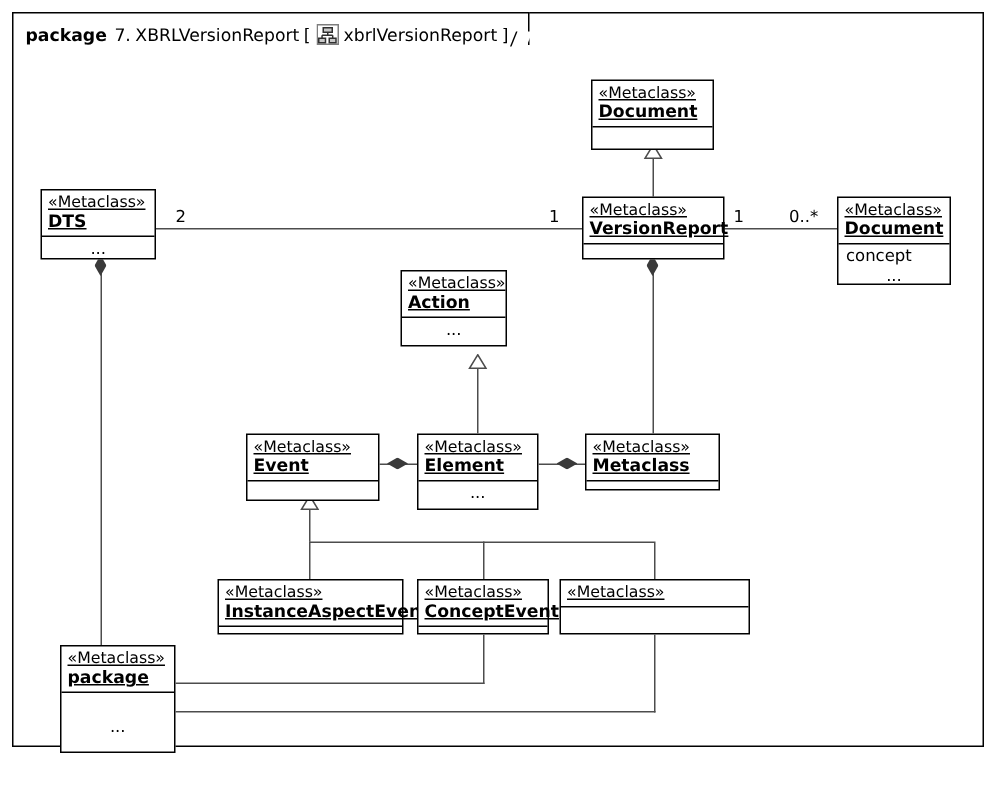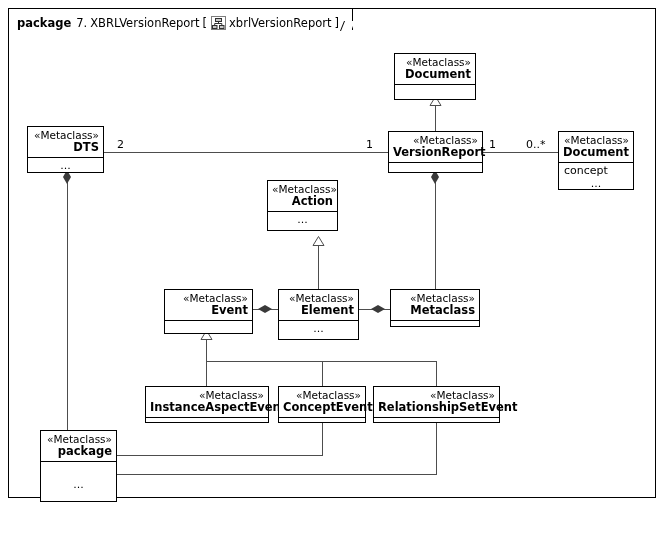--- a/index.html
+++ b/index.html
@@ -81,23 +81,24 @@
   .cls {
     position: absolute;
     box-sizing: border-box;
     border: 1px solid #000000;
     background: #ffffff;
     z-index: 3;
   }
   .cls .hdr {
     box-sizing: border-box;
     border-bottom: 1px solid #000000;
-    text-align: right;
+    text-align: left;
     padding: 2px 4px 3px 4px;
     line-height: 1.15;
+    text-decoration: underline;
   }
   .cls .stereo {
     font-size: 10.5px;
     color: #000000;
     display: block;
     letter-spacing: 0px;
   }
   .cls .nm {
     font-size: 11.5px;
     font-weight: bold;
@@ -319,21 +320,20 @@
     <div class="hdr">
       <span class="stereo">«Metaclass»</span>
       <span class="nm">ConceptEvent</span>
     </div>
     <div class="cmp center" style="height:5px;"></div>
   </div>
 
   <div class="cls" style="left:373px; top:386px; width:127px; height:37px;">
     <div class="hdr">
       <span class="stereo">«Metaclass»</span>
-      <span class="nm">RelationshipSetEvent</span>
     </div>
     <div class="cmp center" style="height:5px;"></div>
   </div>
 
   <div class="cls" style="left:40px; top:430px; width:77px; height:72px;">
     <div class="hdr">
       <span class="stereo">«Metaclass»</span>
       <span class="nm">package</span>
     </div>
     <div class="cmp center" style="padding-top:16px;">

